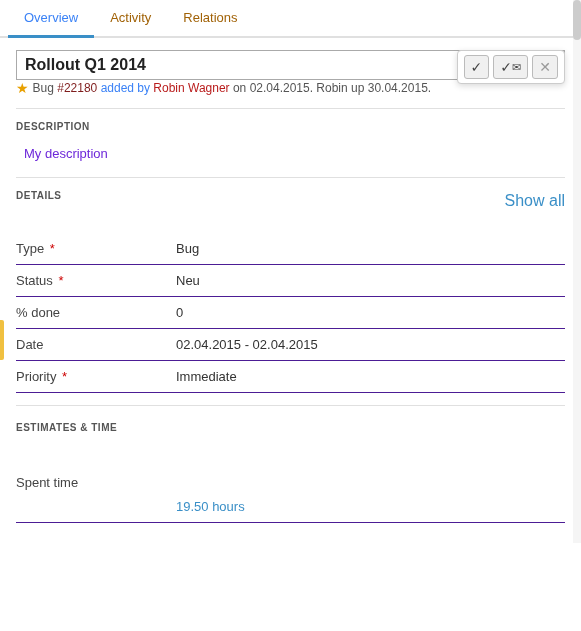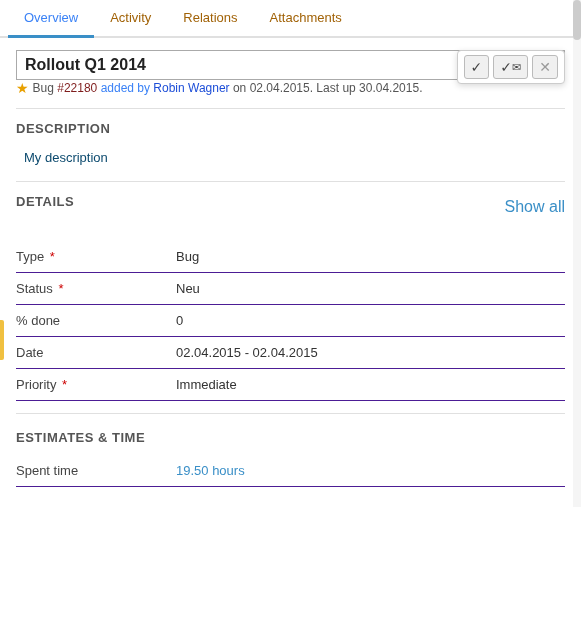--- a/index.html
+++ b/index.html
@@ -106,44 +106,44 @@
       font-size: 14px;
     }
     .bug-link {
       color: #7f1d1d;
       text-decoration: none;
     }
     .bug-added-by {
       color: #3b82f6;
     }
     .user-link {
-      color: #1d4ed8;
+      color: #b91c1c;
       text-decoration: none;
     }
 
     
     .divider {
       border: none;
       border-top: 1px solid #e0e0e0;
       margin: 12px 0;
     }
 
     
     .section-header {
-      font-size: 13px;
+      font-size: 10px;
       font-weight: bold;
       color: #555;
       text-transform: uppercase;
       letter-spacing: 0.5px;
       margin-bottom: 10px;
     }
 
     
     .description-text {
-      color: #0c4a6e;
+      color: #6d28d9;
       font-size: 13px;
       padding: 4px 8px;
     }
 
     
     .details-header-row {
       display: flex;
       justify-content: space-between;
       align-items: center;
       margin-bottom: 22px;
@@ -172,20 +172,21 @@
       color: #c00;
       margin-left: 2px;
     }
     .detail-value {
       font-size: 13px;
       color: #333;
     }
     .detail-value.link {
       color: #3a8fc7;
       cursor: pointer;
+      margin-top: 48px;
     }
 
     
     .left-accent {
       position: fixed;
       left: 0;
       top: 320px;
       width: 4px;
       height: 40px;
       background: #f0c040;
@@ -227,23 +228,20 @@
 
   <div class="tabs">
     <div class="tab active">
       <span>Overview</span>
     </div>
     <div class="tab">
       <span>Activity</span>
     </div>
     <div class="tab">
       <span>Relations</span>
-    </div>
-    <div class="tab">
-      <span>Attachments</span>
     </div>
   </div>
 
   <div class="content-area">
 
     <div class="title-row">
       <input type="text" class="title-input" value="Rollout Q1 2014" style="">
       <div class="action-buttons">
         <button class="action-btn confirm">
           <span>✓</span>
@@ -261,21 +259,21 @@
     <div class="bug-info">
       <span class="star-icon">★</span>
       <span>Bug&nbsp;</span>
       <a class="bug-link">
         <span>#22180</span>
       </a>
       <span class="bug-added-by">&nbsp;added by&nbsp;</span>
       <a class="user-link">
         <span>Robin Wagner</span>
       </a>
-      <span>&nbsp;on&nbsp;<span>02.04.2015</span>.&nbsp;<span>Last up</span></span>
+      <span>&nbsp;on&nbsp;<span>02.04.2015</span>.&nbsp;<span>Robin up</span></span>
       <span>&nbsp;<span>30.04.2015.</span></span>
     </div>
 
     <hr class="divider">
 
     <div class="section-header">DESCRIPTION</div>
     <div class="description-text">My description</div>
 
     <hr class="divider">
 

